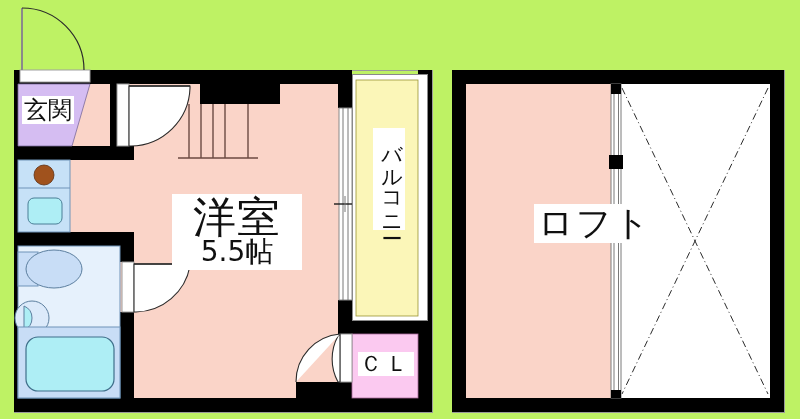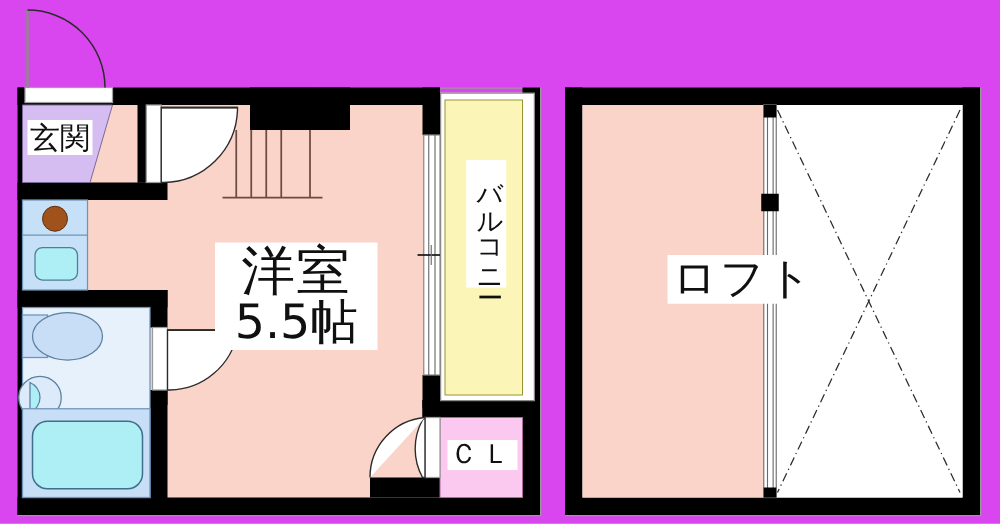--- a/index.html
+++ b/index.html
@@ -10,21 +10,21 @@
   body {
     width: 800px;
     height: 419px;
     font-family: "DejaVu Sans", "Liberation Sans", sans-serif;
     overflow: hidden;
   }
   #plan-root {
     position: relative;
     width: 800px;
     height: 419px;
-    background: #d946ef;
+    background: #bef264;
   }
   #plan-svg {
     position: absolute;
     left: 0;
     top: 0;
     width: 800px;
     height: 419px;
     display: block;
   }
   .lbl {
@@ -49,21 +49,21 @@
     text-align: center;
     padding: 2px 4px 4px 4px;
   }
   #label-washitsu-name {
     display: block;
     font-size: 43px;
     letter-spacing: 1px;
   }
   #label-washitsu-size {
     display: block;
-    font-size: 38px;
+    font-size: 28px;
     margin-top: -1px;
   }
   #label-balcony {
     left: 373px;
     top: 128px;
     width: 28px;
     font-size: 21px;
     text-align: center;
     writing-mode: vertical-rl;
     line-height: 1.12;

